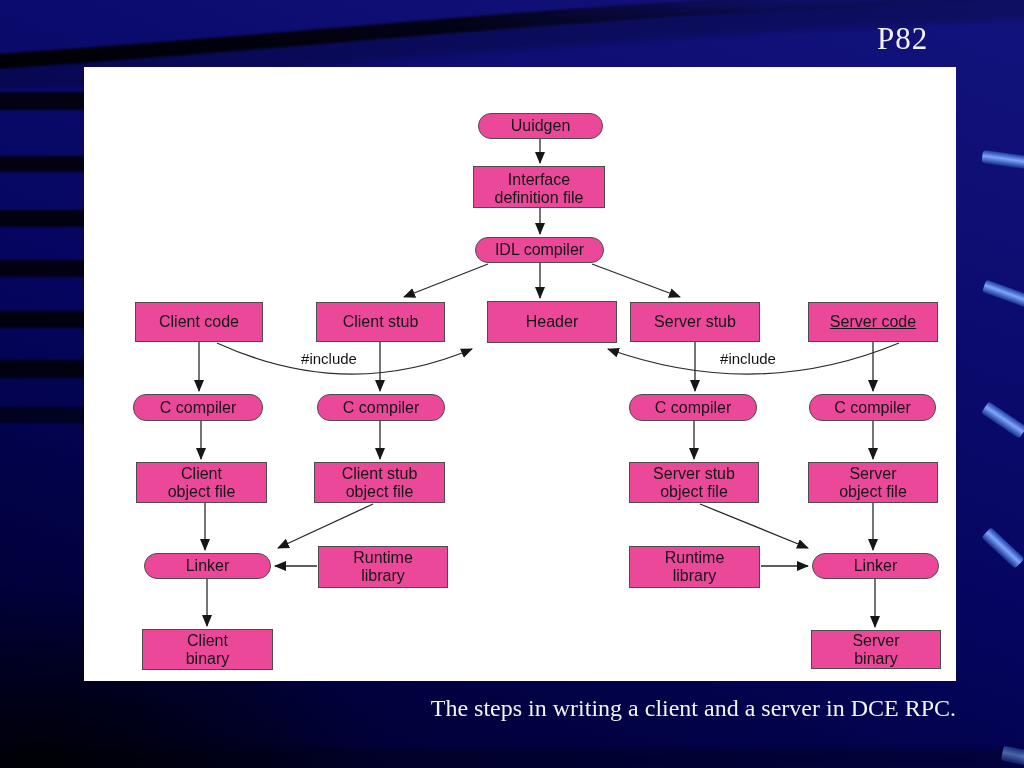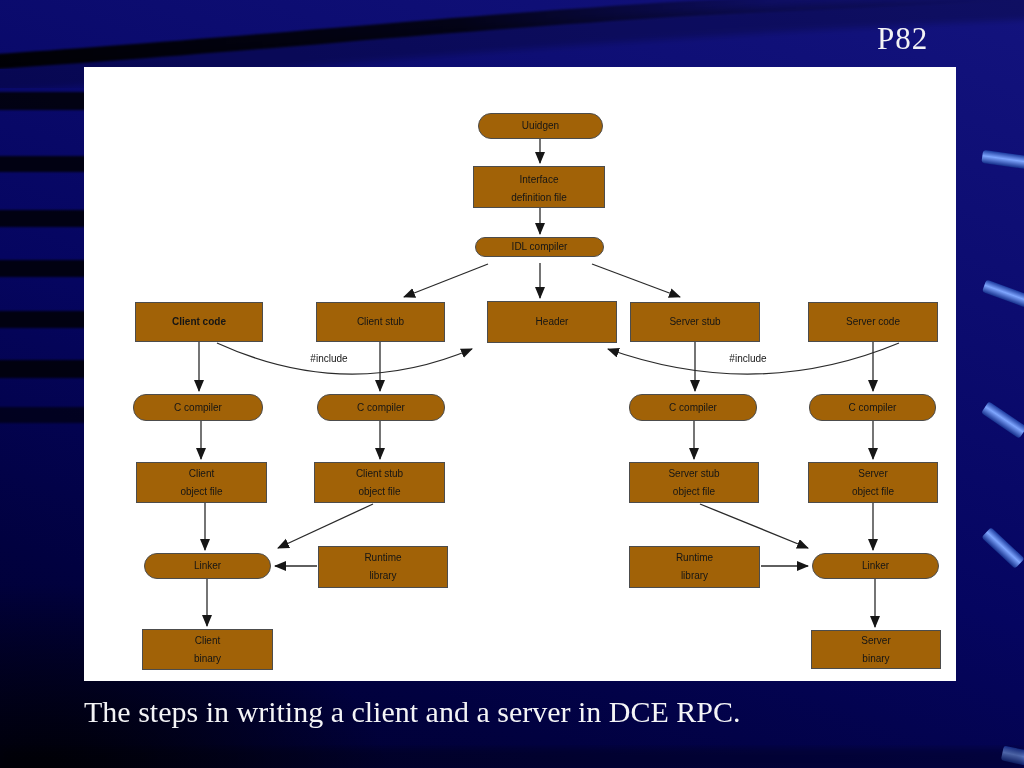--- a/index.html
+++ b/index.html
@@ -12,31 +12,31 @@
   }
   .bg-decor{position:absolute;left:0;top:0;width:1024px;height:768px;pointer-events:none;}
   .page-label{
     position:absolute;left:849px;top:21px;width:70px;
     font-family:"Liberation Serif",serif;font-size:31px;color:#f2f2f4;letter-spacing:1px;margin-left:28px;
   }
   .panel{position:absolute;left:84px;top:67px;width:872px;height:614px;background:#ffffff;}
   #edge-layer{position:absolute;left:0;top:0;width:872px;height:614px;}
   .edge{fill:none;stroke:#2a2a2a;stroke-width:1.3px;}
   .node{
-    position:absolute;box-sizing:border-box;background:#a16207;border:1px solid #4c4c4c;
+    position:absolute;box-sizing:border-box;background:#ec4899;border:1px solid #4c4c4c;
     display:flex;align-items:center;justify-content:center;text-align:center;
-    font-size:10px;line-height:18px;color:#151515;white-space:pre-line;
+    font-size:16px;line-height:18px;color:#151515;white-space:pre-line;
   }
   .node.rounded{border-radius:13px;}
   .edge-label{
-    position:absolute;font-size:10px;line-height:18px;color:#151515;text-align:center;
+    position:absolute;font-size:15px;line-height:18px;color:#151515;text-align:center;
   }
   .caption{
-    position:absolute;left:84px;top:695px;width:872px;text-align:left;
-    font-family:"Liberation Serif",serif;font-size:30px;color:#f4f4f6;
+    position:absolute;left:84px;top:695px;width:872px;text-align:right;
+    font-family:"Liberation Serif",serif;font-size:24px;color:#f4f4f6;
   }
 </style>
 </head>
 <body>
 
 <div class="slide">
 
   <svg class="bg-decor" viewBox="0 0 1024 768" aria-hidden="true">
     <defs>
       <linearGradient id="swooshGrad" x1="0" y1="0" x2="1024" y2="0" gradientUnits="userSpaceOnUse">
@@ -114,26 +114,26 @@
           <path d="M677,499 L724,499" class="edge" marker-end="url(#arrowhead)"></path>
           <path d="M791,512 L791,560" class="edge" marker-end="url(#arrowhead)"></path>
           <path d="M133,276 Q262,335 388,282" class="edge" marker-end="url(#arrowhead)"></path>
           <path d="M815,276 Q673,335 524,282" class="edge" marker-end="url(#arrowhead)"></path>
         </g>
     </svg>
     <div id="node-layer">
         <div class="node rounded" style="left: 394px; top: 46px; width: 125px; height: 26px;"><span>Uuidgen</span></div>
         <div class="node" style="left: 389px; top: 99px; width: 132px; height: 42px; align-items: flex-end;"><span>Interface
 definition file</span></div>
-        <div class="node rounded" style="left: 391px; top: 170px; width: 129px; height: 20px;"><span>IDL compiler</span></div>
-        <div class="node" style="left: 51px; top: 235px; width: 128px; height: 40px; font-weight: bold;"><span>Client code</span></div>
+        <div class="node rounded" style="left: 391px; top: 170px; width: 129px; height: 26px;"><span>IDL compiler</span></div>
+        <div class="node" style="left: 51px; top: 235px; width: 128px; height: 40px;"><span>Client code</span></div>
         <div class="node" style="left: 232px; top: 235px; width: 129px; height: 40px;"><span>Client stub</span></div>
         <div class="node" style="left: 403px; top: 234px; width: 130px; height: 42px;"><span>Header</span></div>
         <div class="node" style="left: 546px; top: 235px; width: 130px; height: 40px;"><span>Server stub</span></div>
-        <div class="node" style="left: 724px; top: 235px; width: 130px; height: 40px;"><span>Server code</span></div>
+        <div class="node" style="left: 724px; top: 235px; width: 130px; height: 40px; text-decoration: underline;"><span>Server code</span></div>
         <div class="node rounded" style="left: 49px; top: 327px; width: 130px; height: 27px;"><span>C compiler</span></div>
         <div class="node rounded" style="left: 233px; top: 327px; width: 128px; height: 27px;"><span>C compiler</span></div>
         <div class="node rounded" style="left: 545px; top: 327px; width: 128px; height: 27px;"><span>C compiler</span></div>
         <div class="node rounded" style="left: 725px; top: 327px; width: 127px; height: 27px;"><span>C compiler</span></div>
         <div class="node" style="left: 52px; top: 395px; width: 131px; height: 41px;"><span>Client
 object file</span></div>
         <div class="node" style="left: 230px; top: 395px; width: 131px; height: 41px;"><span>Client stub
 object file</span></div>
         <div class="node" style="left: 545px; top: 395px; width: 130px; height: 41px;"><span>Server stub
 object file</span></div>

